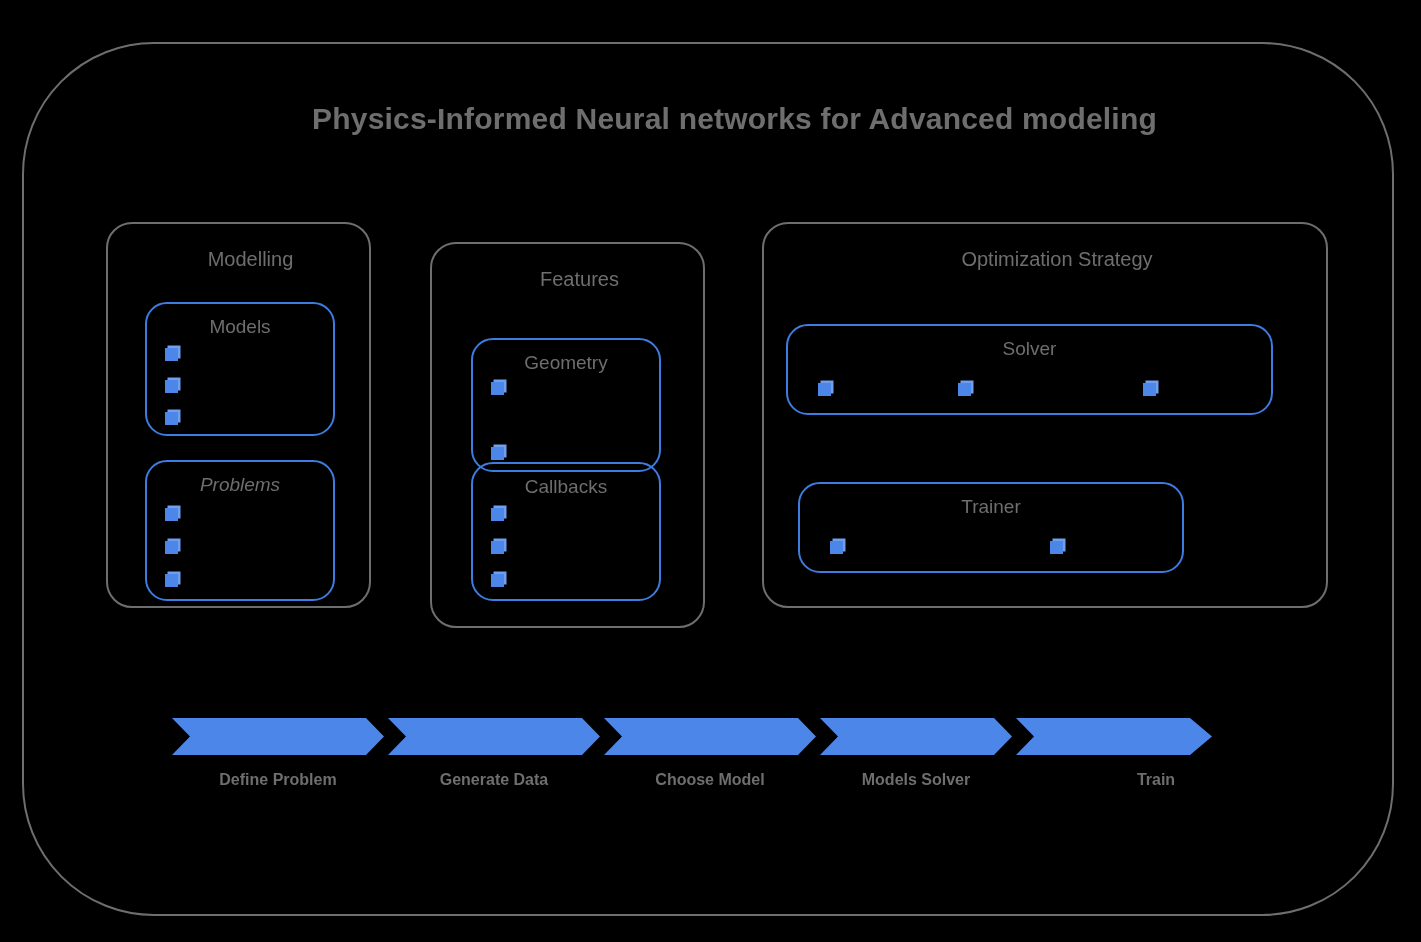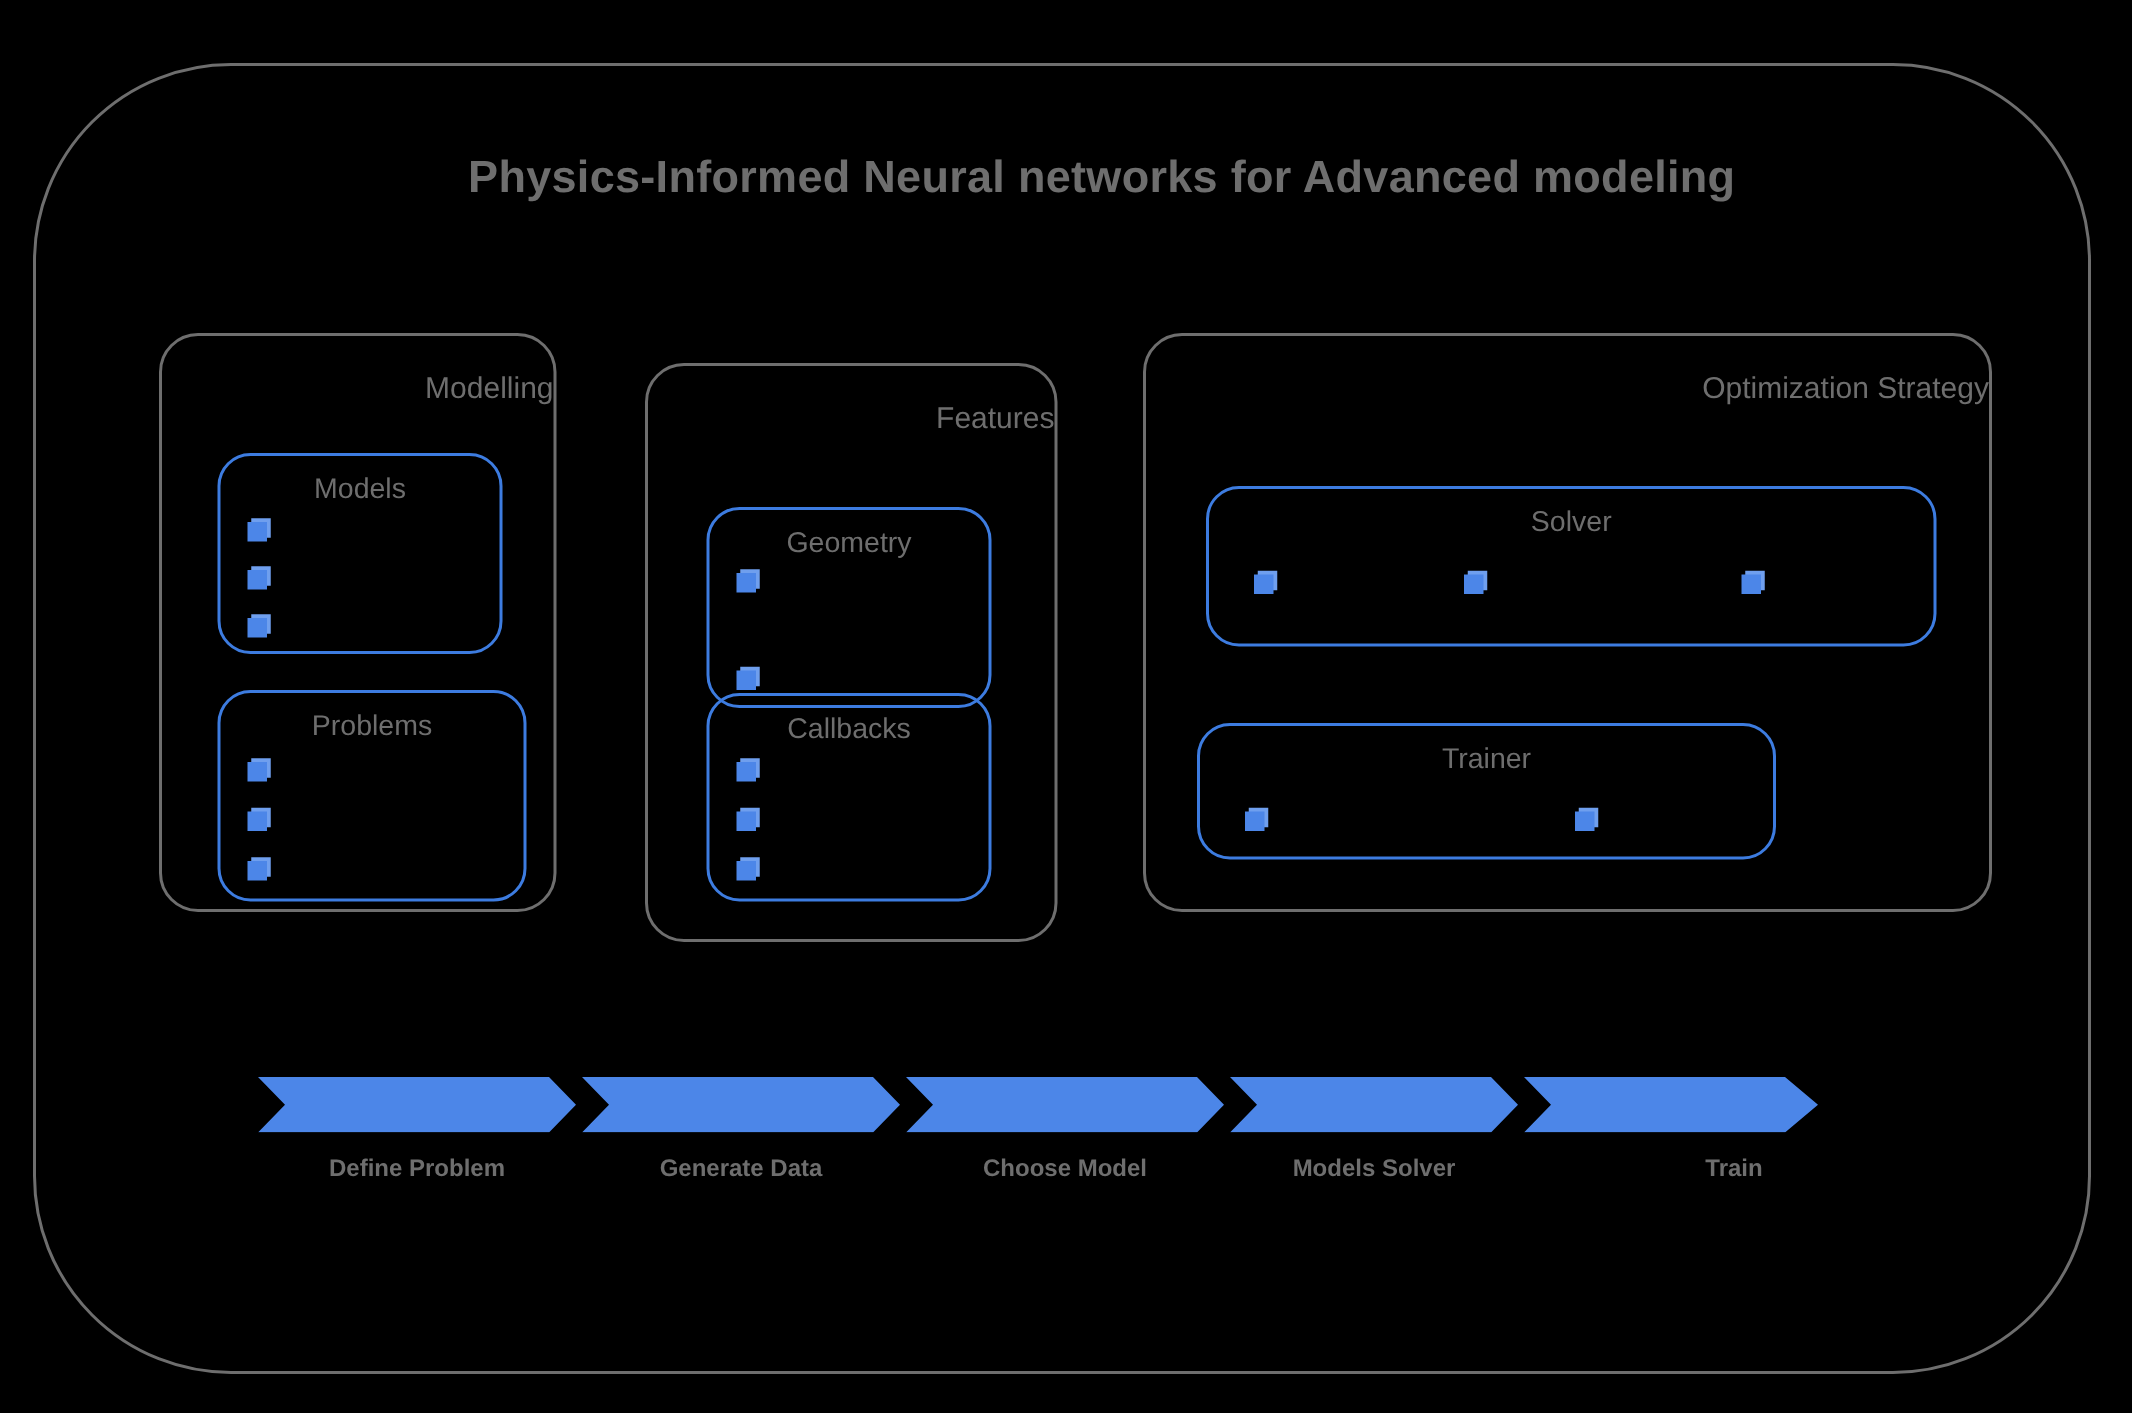--- a/index.html
+++ b/index.html
@@ -43,23 +43,23 @@
 
   
   .group {
     position: absolute;
     border: 2px solid #6e6e6e;
     border-radius: 26px;
     box-sizing: border-box;
   }
   .group-title {
     position: absolute;
-    left: 0;
+    left: 12px;
     width: 100%;
-    text-align: right;
+    text-align: center;
     color: #6e6e6e;
     font-size: 20px;
     font-weight: normal;
     top: 24px;
   }
 
   #group-modelling { left: 106px; top: 222px; width: 265px; height: 386px; }
   #group-features  { left: 430px; top: 222px; width: 275px; height: 386px; margin-top: 20px; }
   #group-optim     { left: 762px; top: 222px; width: 566px; height: 386px; padding-left: 21px; }
 
@@ -76,26 +76,26 @@
     width: 100%;
     text-align: center;
     top: 12px;
     color: #6e6e6e;
     font-size: 19px;
     font-weight: normal;
   }
 
   
   #box-models   { left: 145px; top: 302px; width: 190px; height: 134px; }
-  #box-problems { left: 145px; top: 460px; width: 206px; height: 141px; }
+  #box-problems { left: 145px; top: 460px; width: 190px; height: 141px; font-style: italic; }
   
   #box-geometry { left: 471px; top: 302px; width: 190px; height: 134px; margin-top: 36px; }
   #box-callbacks{ left: 471px; top: 462px; width: 190px; height: 139px; }
   
-  #box-solver   { left: 804px; top: 324px; width: 487px; height: 107px; }
+  #box-solver   { left: 786px; top: 324px; width: 487px; height: 91px; }
   #box-trainer  { left: 798px; top: 482px; width: 386px; height: 91px; text-decoration: underline; }
 
   
   .marker {
     position: absolute;
     width: 13px;
     height: 13px;
     background: #4c86e8;
     box-shadow: 2.5px -2.5px 0 0 #6f9fee;
   }

